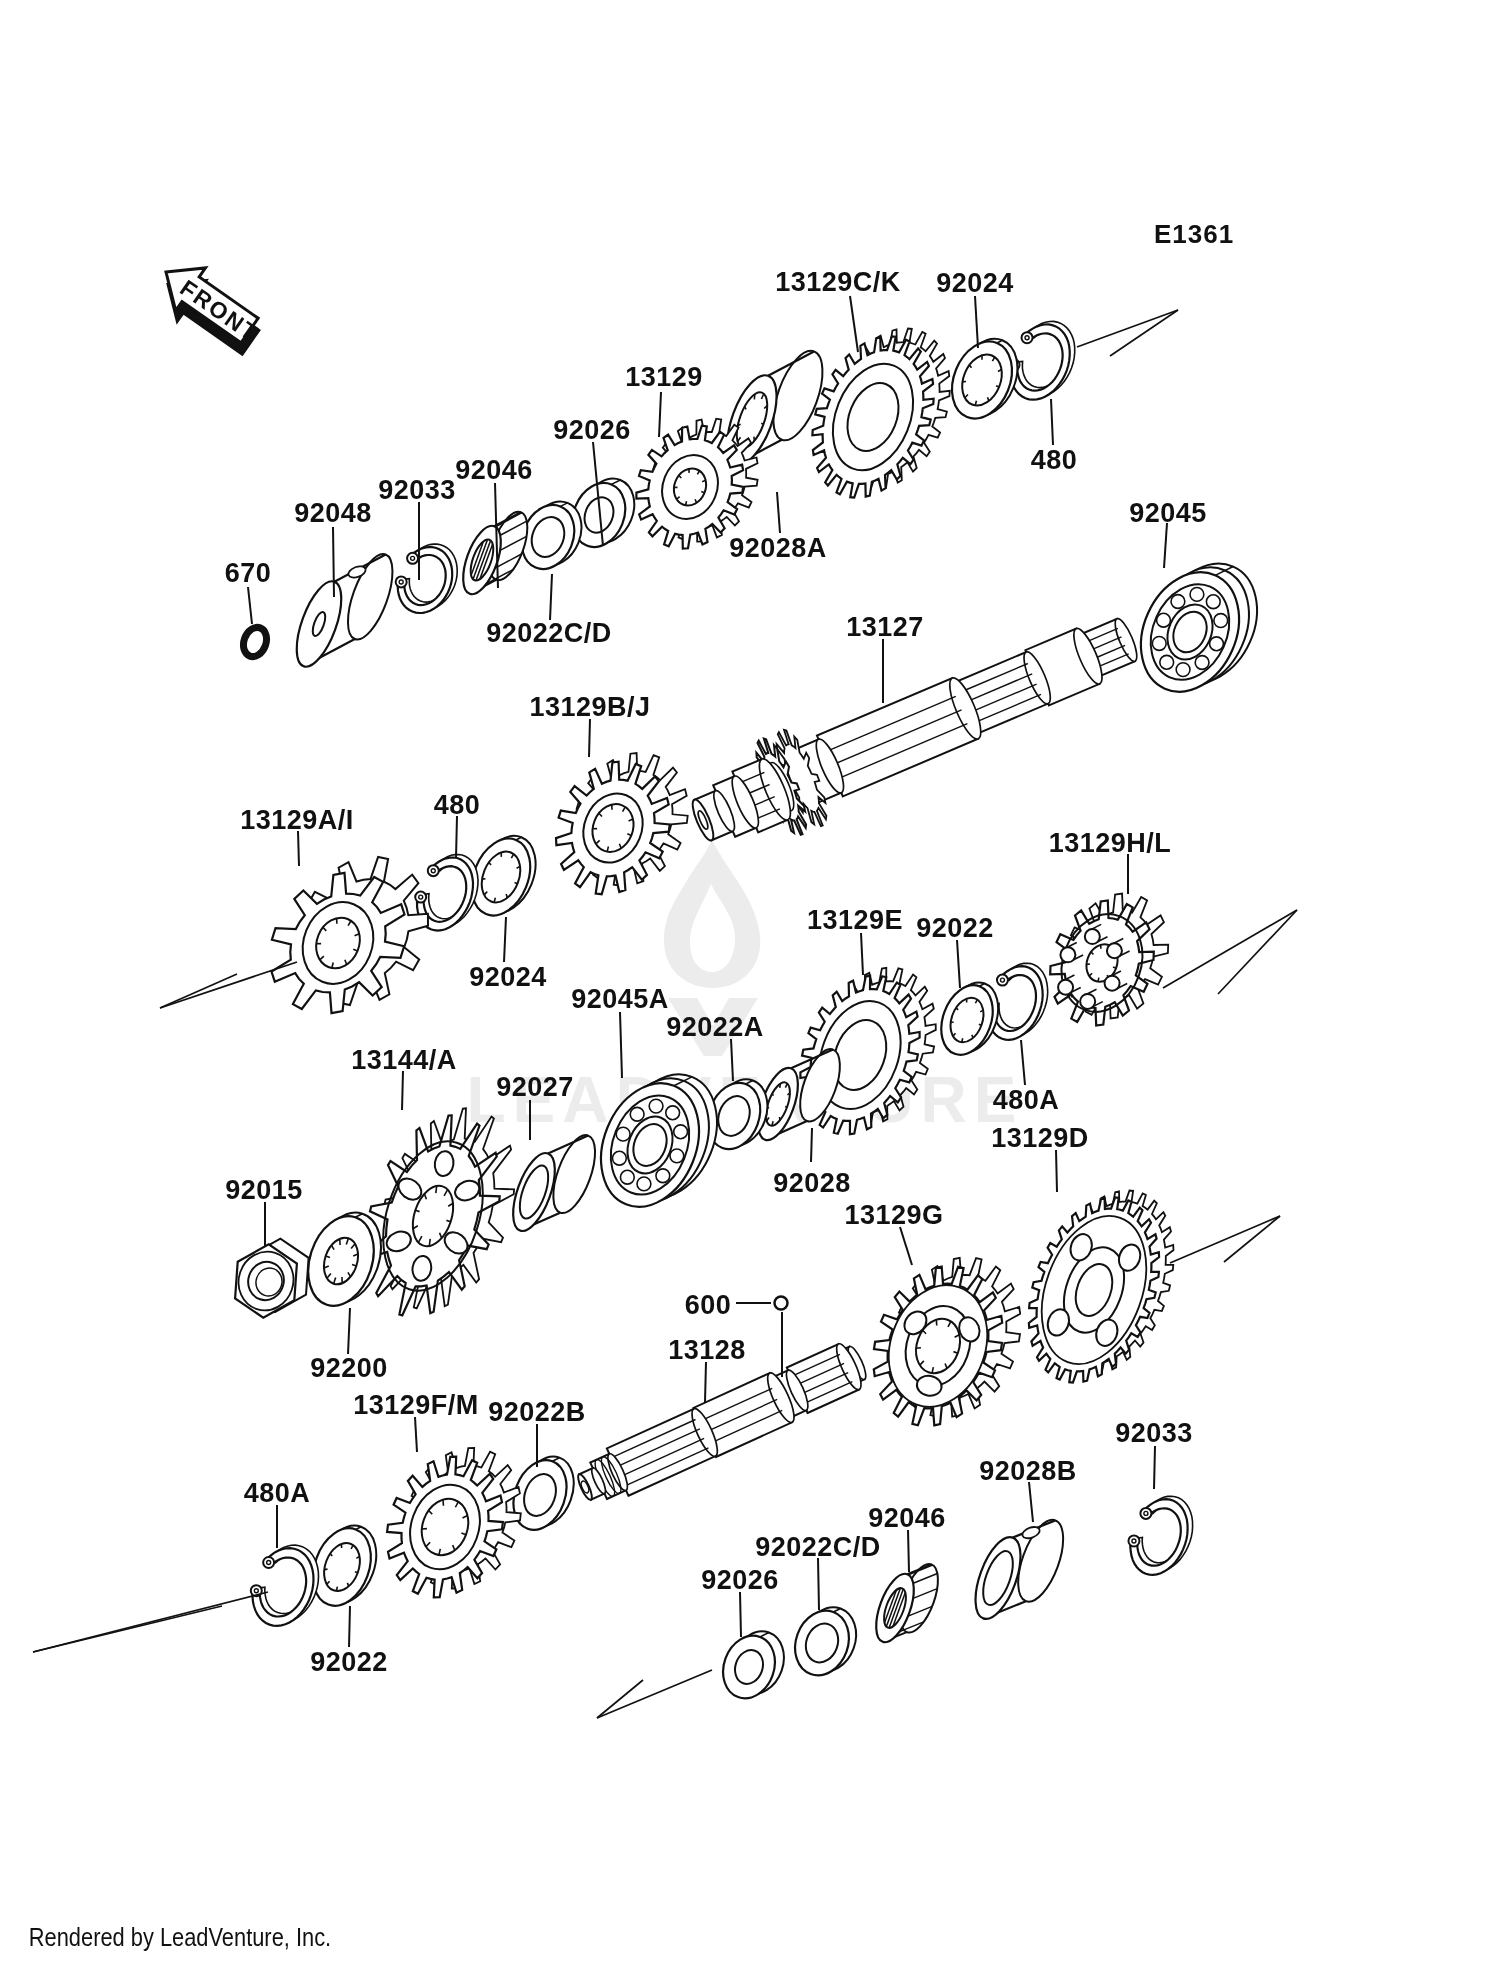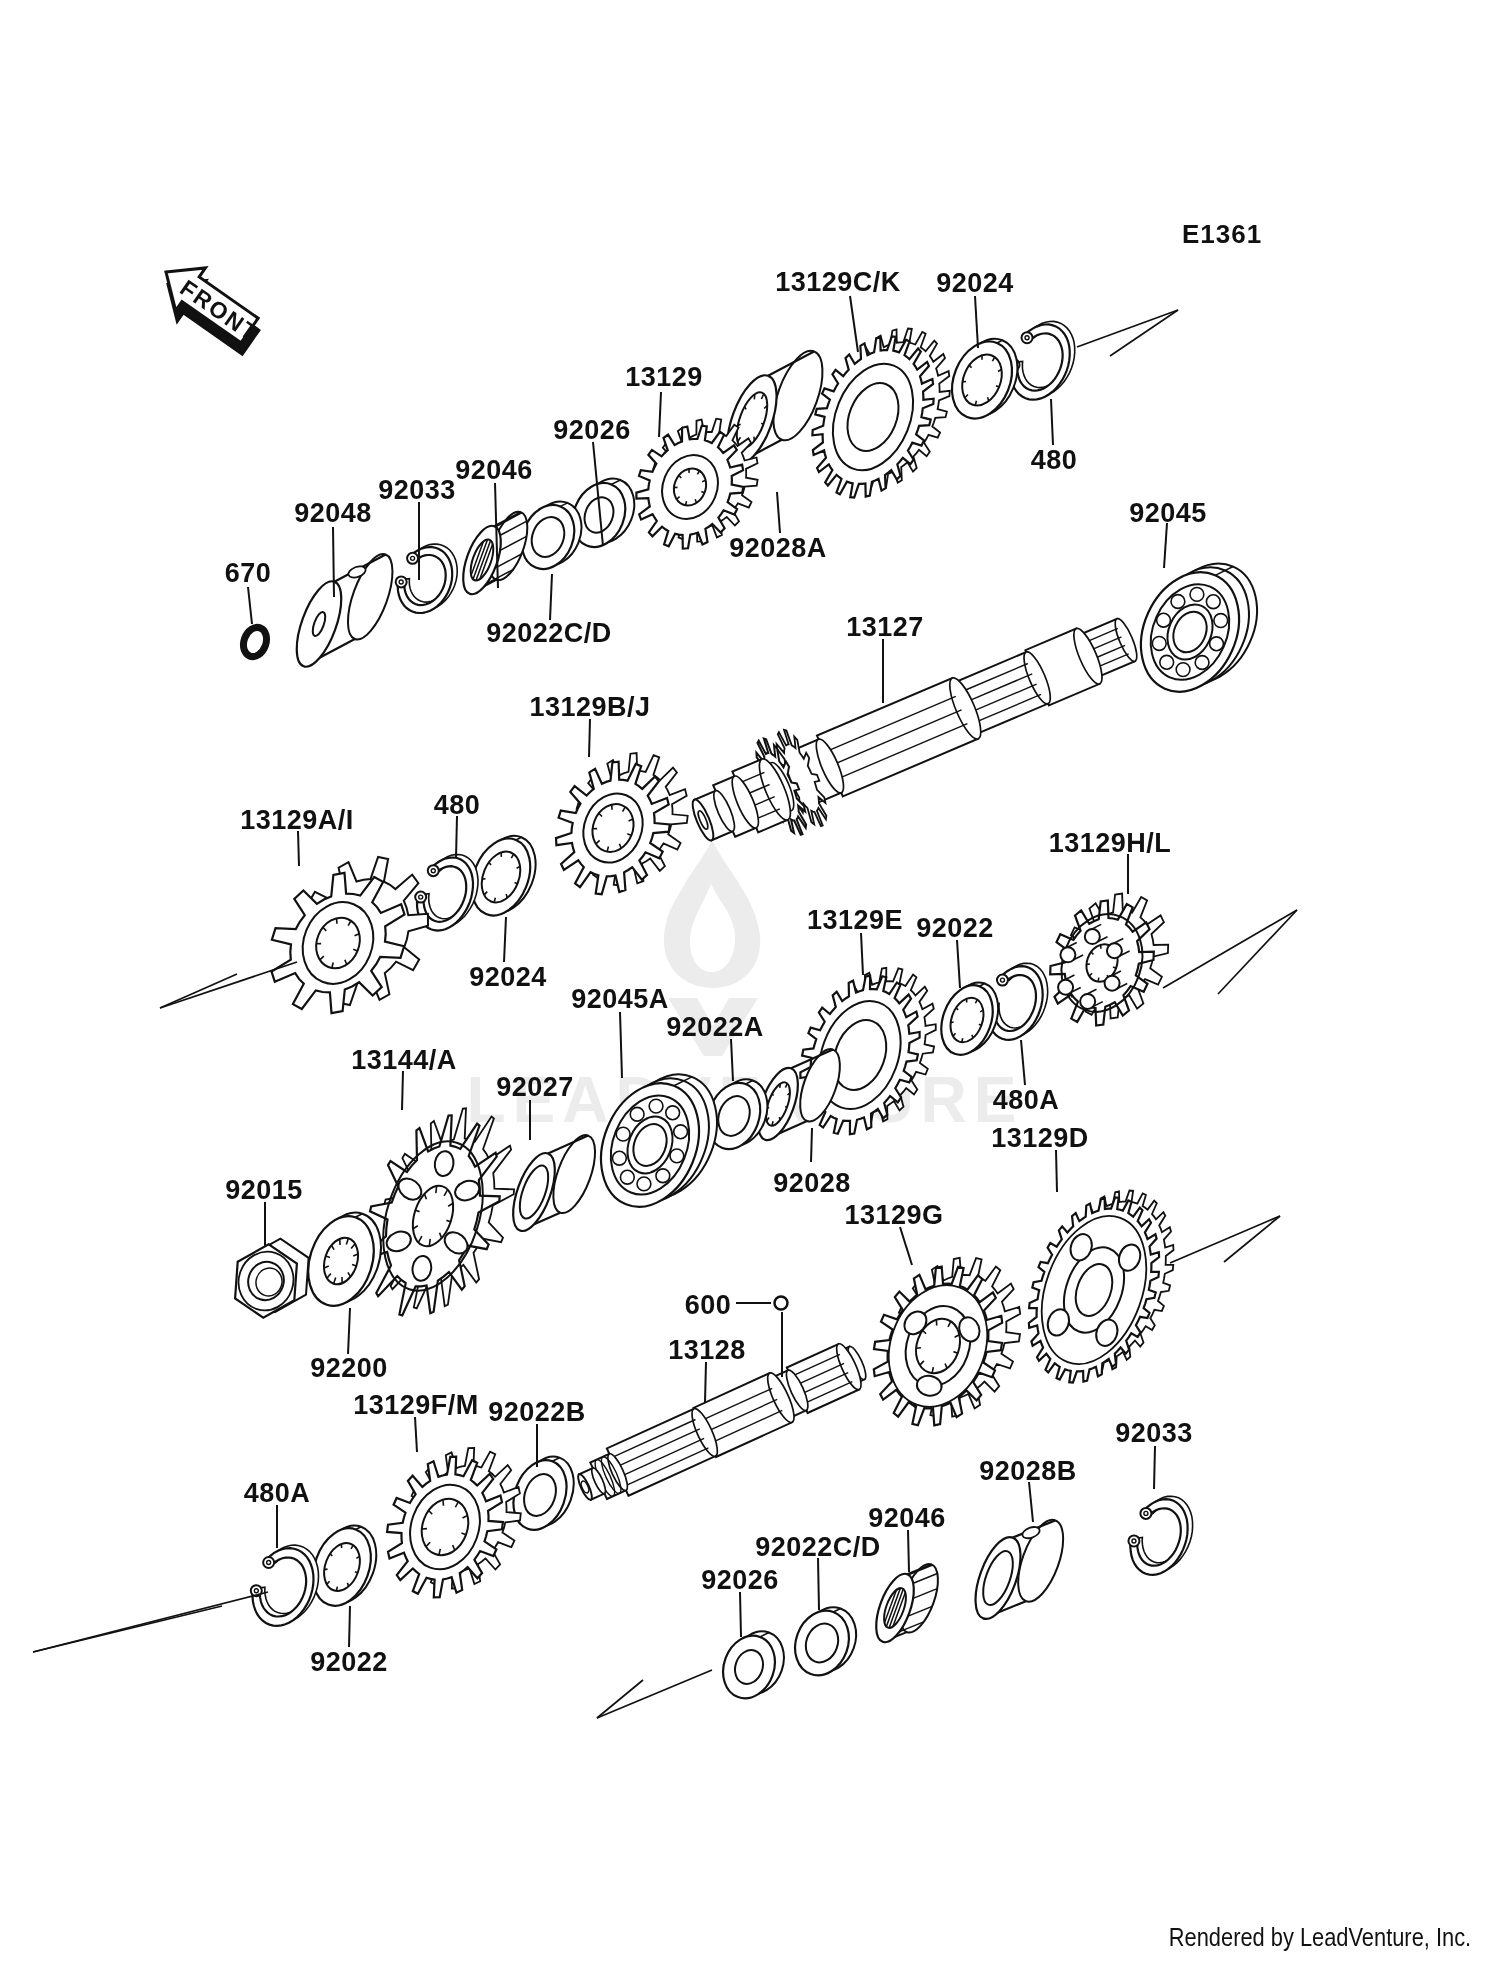--- a/index.html
+++ b/index.html
@@ -1,21 +1,21 @@
 <!DOCTYPE html>
 <html><head>
 <meta charset="utf-8">
 <style>
   html,body{margin:0;padding:0;background:#fff}
   .stage{position:relative;width:1500px;height:1962px;background:#fff;overflow:hidden;
          font-family:"Liberation Sans",sans-serif;color:#111}
   .stage svg{position:absolute;left:0;top:0}
   .lbl{font-family:"Liberation Sans",sans-serif;font-weight:bold;font-size:27px;fill:#111;letter-spacing:.5px}
-  .code{position:absolute;left:1182px;top:219px;font:bold 26px "Liberation Sans",sans-serif;letter-spacing:1px}
-  .credit{position:absolute;left:0;right:0;top:1922px;text-align:right;font-size:26px;color:#111}
+  .code{position:absolute;left:1154px;top:219px;font:bold 26px "Liberation Sans",sans-serif;letter-spacing:1px}
+  .credit{position:absolute;left:0;right:0;top:1922px;text-align:left;font-size:26px;color:#111}
   .credit span{display:inline-block;transform:scaleX(.84);transform-origin:center}
   .wm{font-family:"Liberation Sans",sans-serif;font-weight:bold;font-size:64px;letter-spacing:7px}
   .front-text{font-family:"Liberation Sans",sans-serif;font-weight:bold;font-size:23px;letter-spacing:2px;fill:#111}
 </style>
 </head>
 <body>
 
 <div class="stage">
   <svg id="diagram" width="1500" height="1962" viewBox="0 0 1500 1962">
 

